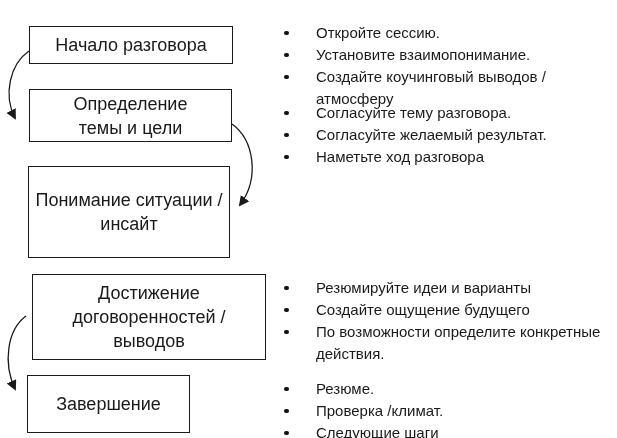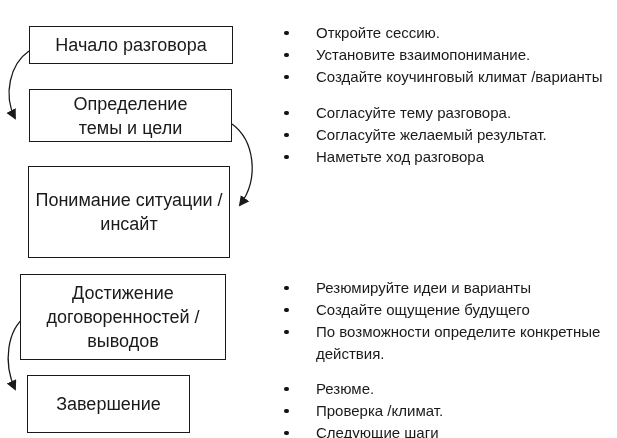--- a/index.html
+++ b/index.html
@@ -35,21 +35,21 @@
   .stage-box .box-label {
     font-size: 18px;
     line-height: 24px;
     color: #1a1a1a;
   }
   .box-1 { left: 29px; top: 6px;   width: 204px; height: 38px; margin-top: 20px; }
   .box-2 { left: 29px; top: 89px;  width: 203px; height: 53px; }
   .box-2 .box-label { max-width: 162px; }
   .box-3 { left: 28px; top: 166px; width: 202px; height: 92px; }
   .box-3 .box-label { max-width: 188px; }
-  .box-4 { left: 20px; top: 274px; width: 206px; height: 86px; }
+  .box-4 { left: 32px; top: 274px; width: 234px; height: 86px; }
   .box-4 .box-label { max-width: 168px; }
   .box-5 { left: 27px; top: 375px; width: 163px; height: 58px; }
   .bullet-group {
     position: absolute;
     left: 266px;
     width: 334px;
     margin: 16px;
     padding: 0;
     list-style: none;
     font-size: 15px;
@@ -108,21 +108,21 @@
     <span class="box-label">Достижение договоренностей / выводов</span>
   </div>
 
   <div class="stage-box box-5">
     <span class="box-label">Завершение</span>
   </div>
 
   <ul class="bullet-group group-1">
     <li>Откройте сессию.</li>
     <li>Установите взаимопонимание.</li>
-    <li>Создайте коучинговый климат /варианты</li>
+    <li>Создайте коучинговый выводов /атмосферу</li>
   </ul>
 
   <ul class="bullet-group group-2">
     <li>Согласуйте тему разговора.</li>
     <li>Согласуйте желаемый результат.</li>
     <li>Наметьте ход разговора</li>
   </ul>
 
 
   <ul class="bullet-group group-4">

